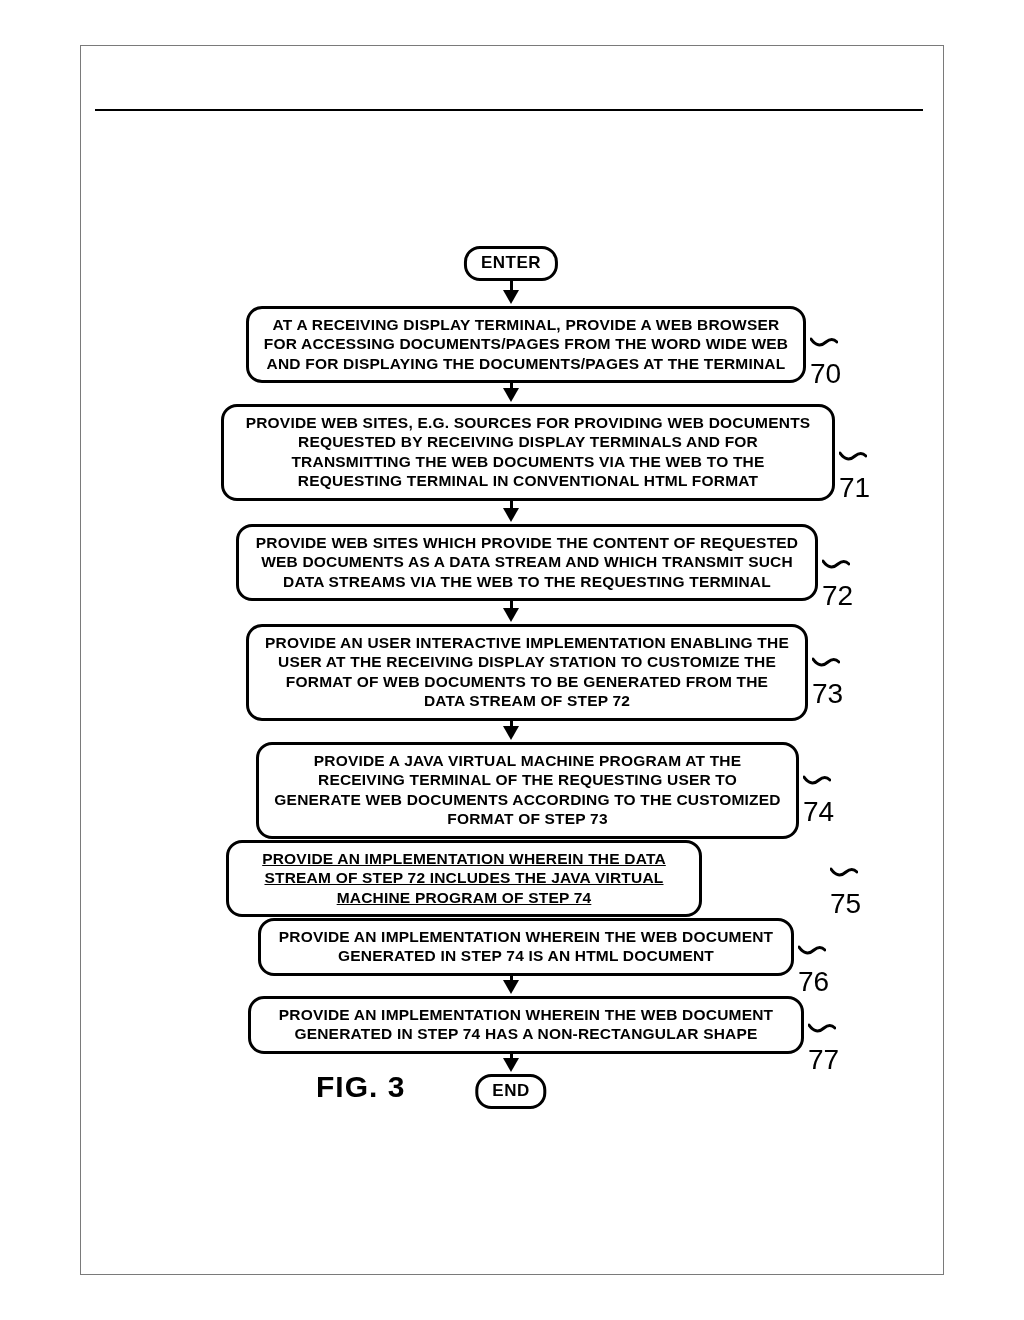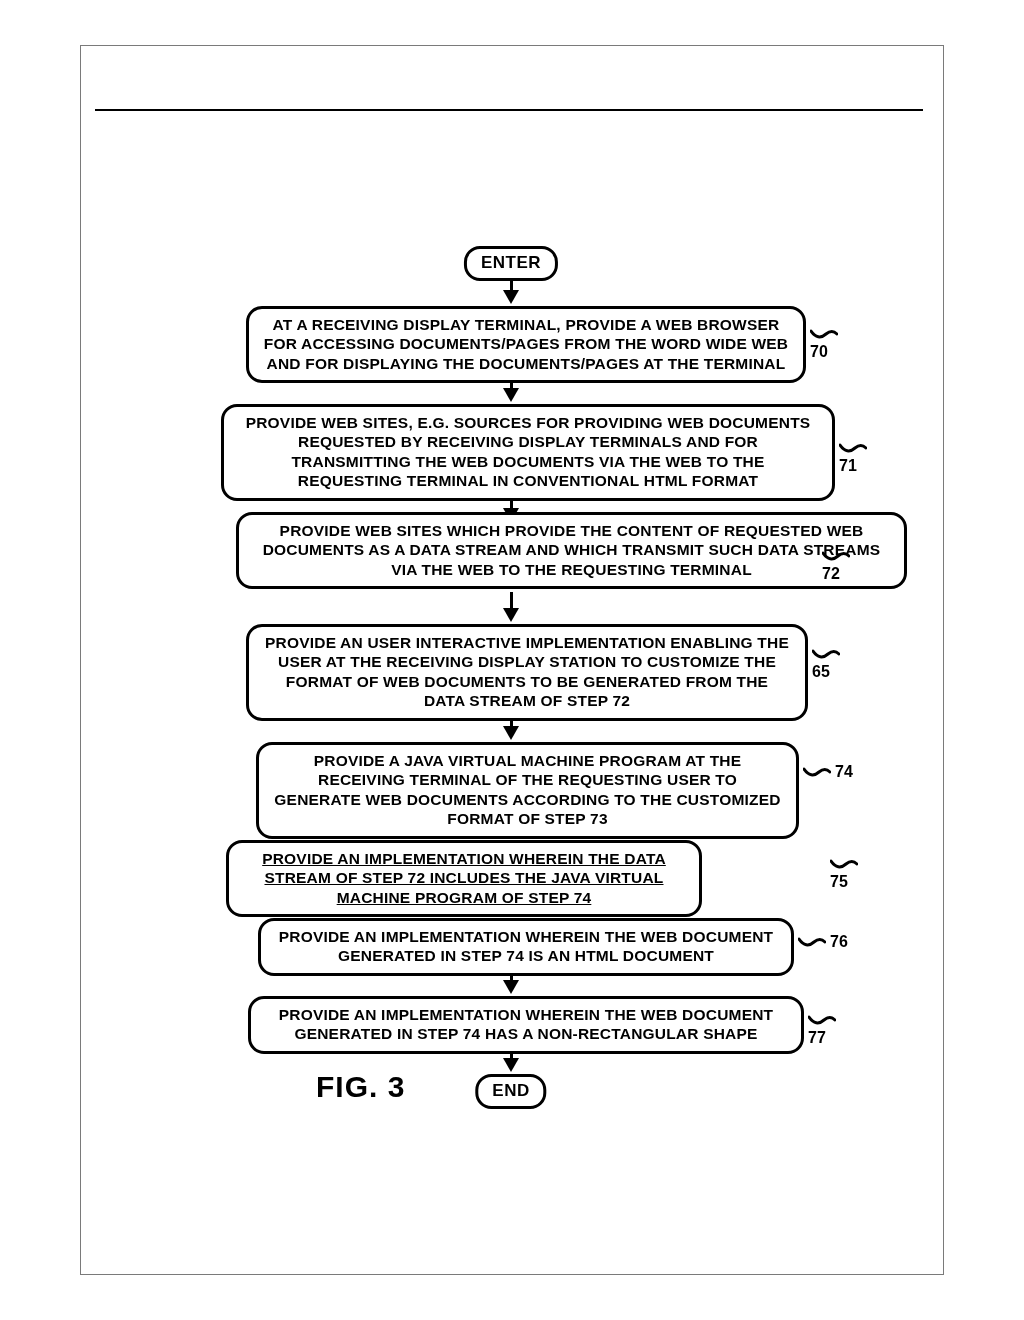--- a/index.html
+++ b/index.html
@@ -72,22 +72,22 @@
     line-height: 1.25;
     text-align: center;
     letter-spacing: 0.2px;
     padding: 6px 14px 7px 14px;
     box-sizing: border-box;
   }
 
   
   .refwrap {
     position: absolute;
-    font-weight: bold;
-    font-size: 16px;
+    font-weight: normal;
+    font-size: 28px;
   }
   .lead {
     display: inline-block;
     width: 28px;
     height: 14px;
     vertical-align: middle;
     margin-right: 4px;
   }
   .lead svg { display: block; }
   .refnum { vertical-align: middle; }
@@ -167,28 +167,28 @@
         <div class="head" style="top:14px"></div>
       </div>
       <div class="step" style="top: 60px; left: 80px; width: 560px;"><span>AT A RECEIVING DISPLAY TERMINAL, PROVIDE A WEB BROWSER FOR ACCESSING DOCUMENTS/PAGES FROM THE WORD WIDE WEB AND FOR DISPLAYING THE DOCUMENTS/PAGES AT THE TERMINAL</span></div>
       <div class="refwrap" style="top: 78px; left: 644px;"><span class="lead"><svg viewBox="0 0 28 14">
             <path d="M1 4 Q8 14 16 7 Q22 2 27 7" fill="none" stroke="#000" stroke-width="3" stroke-linecap="round"></path>
           </svg></span><span class="refnum">70</span></div>
       <div class="step" style="top: 158px; left: 55px; width: 614px;"><span>PROVIDE WEB SITES, E.G. SOURCES FOR PROVIDING WEB DOCUMENTS REQUESTED BY RECEIVING DISPLAY TERMINALS AND FOR TRANSMITTING THE WEB DOCUMENTS VIA THE WEB TO THE REQUESTING TERMINAL IN CONVENTIONAL HTML FORMAT</span></div>
       <div class="refwrap" style="top: 192px; left: 673px;"><span class="lead"><svg viewBox="0 0 28 14">
             <path d="M1 4 Q8 14 16 7 Q22 2 27 7" fill="none" stroke="#000" stroke-width="3" stroke-linecap="round"></path>
           </svg></span><span class="refnum">71</span></div>
-      <div class="step" style="top: 266px; left: 70px; width: 671px;"><span>PROVIDE WEB SITES WHICH PROVIDE THE CONTENT OF REQUESTED WEB DOCUMENTS AS A DATA STREAM AND WHICH TRANSMIT SUCH DATA STREAMS VIA THE WEB TO THE REQUESTING TERMINAL</span></div>
+      <div class="step" style="top: 278px; left: 70px; width: 582px;"><span>PROVIDE WEB SITES WHICH PROVIDE THE CONTENT OF REQUESTED WEB DOCUMENTS AS A DATA STREAM AND WHICH TRANSMIT SUCH DATA STREAMS VIA THE WEB TO THE REQUESTING TERMINAL</span></div>
       <div class="refwrap" style="top: 300px; left: 656px;"><span class="lead"><svg viewBox="0 0 28 14">
             <path d="M1 4 Q8 14 16 7 Q22 2 27 7" fill="none" stroke="#000" stroke-width="3" stroke-linecap="round"></path>
           </svg></span><span class="refnum">72</span></div>
       <div class="step" style="top: 378px; left: 80px; width: 562px;"><span>PROVIDE AN USER INTERACTIVE IMPLEMENTATION ENABLING THE USER AT THE RECEIVING DISPLAY STATION TO CUSTOMIZE THE FORMAT OF WEB DOCUMENTS TO BE GENERATED FROM THE DATA STREAM OF STEP 72</span></div>
       <div class="refwrap" style="top: 398px; left: 646px;"><span class="lead"><svg viewBox="0 0 28 14">
             <path d="M1 4 Q8 14 16 7 Q22 2 27 7" fill="none" stroke="#000" stroke-width="3" stroke-linecap="round"></path>
-          </svg></span><span class="refnum">65</span></div>
+          </svg></span><span class="refnum">73</span></div>
       <div class="step" style="top: 496px; left: 90px; width: 543px;"><span>PROVIDE A JAVA VIRTUAL MACHINE PROGRAM AT THE RECEIVING TERMINAL OF THE REQUESTING USER TO GENERATE WEB DOCUMENTS ACCORDING TO THE CUSTOMIZED FORMAT OF STEP 73</span></div>
       <div class="refwrap" style="top: 516px; left: 637px;"><span class="lead"><svg viewBox="0 0 28 14">
             <path d="M1 4 Q8 14 16 7 Q22 2 27 7" fill="none" stroke="#000" stroke-width="3" stroke-linecap="round"></path>
           </svg></span><span class="refnum">74</span></div>
       <div class="step" style="top: 594px; left: 60px; width: 476px; text-decoration: underline;"><span>PROVIDE AN IMPLEMENTATION WHEREIN THE DATA STREAM OF STEP 72 INCLUDES THE JAVA VIRTUAL MACHINE PROGRAM OF STEP 74</span></div>
       <div class="refwrap" style="top: 608px; left: 664px;"><span class="lead"><svg viewBox="0 0 28 14">
             <path d="M1 4 Q8 14 16 7 Q22 2 27 7" fill="none" stroke="#000" stroke-width="3" stroke-linecap="round"></path>
           </svg></span><span class="refnum">75</span></div>
       <div class="step" style="top: 672px; left: 92px; width: 536px;"><span>PROVIDE AN IMPLEMENTATION WHEREIN THE WEB DOCUMENT GENERATED IN STEP 74 IS AN HTML DOCUMENT</span></div>
       <div class="refwrap" style="top: 686px; left: 632px;"><span class="lead"><svg viewBox="0 0 28 14">

